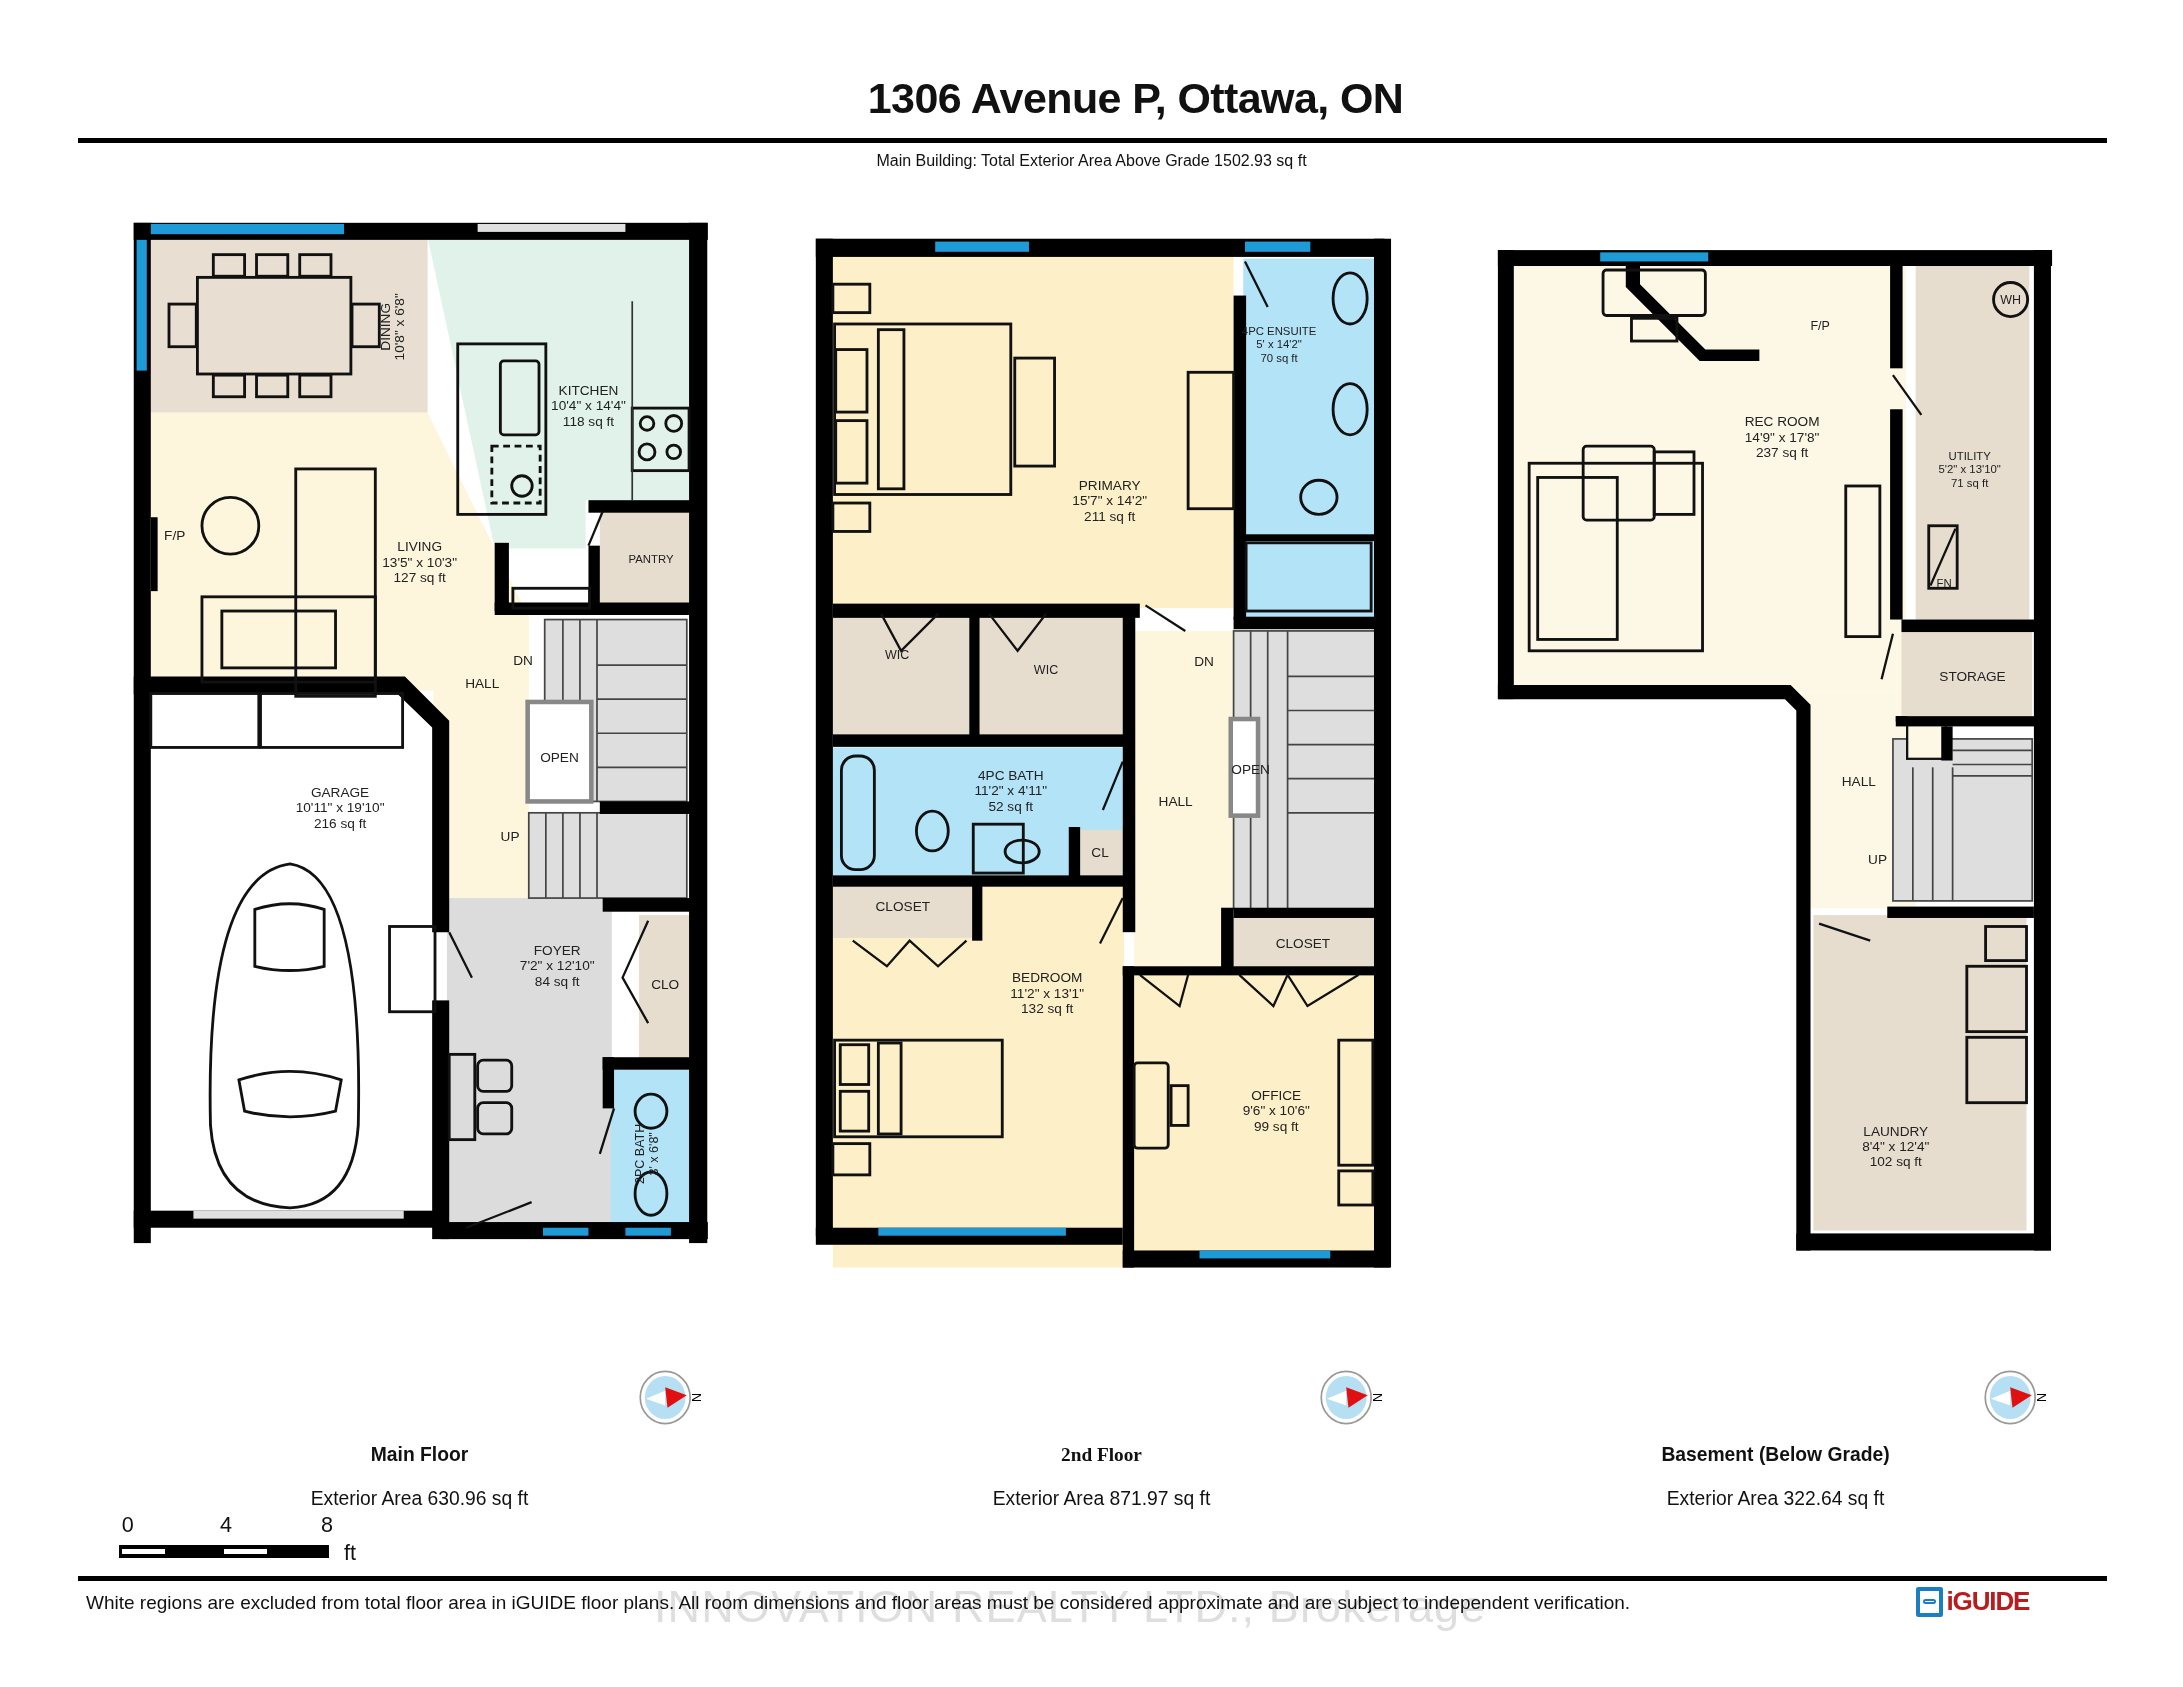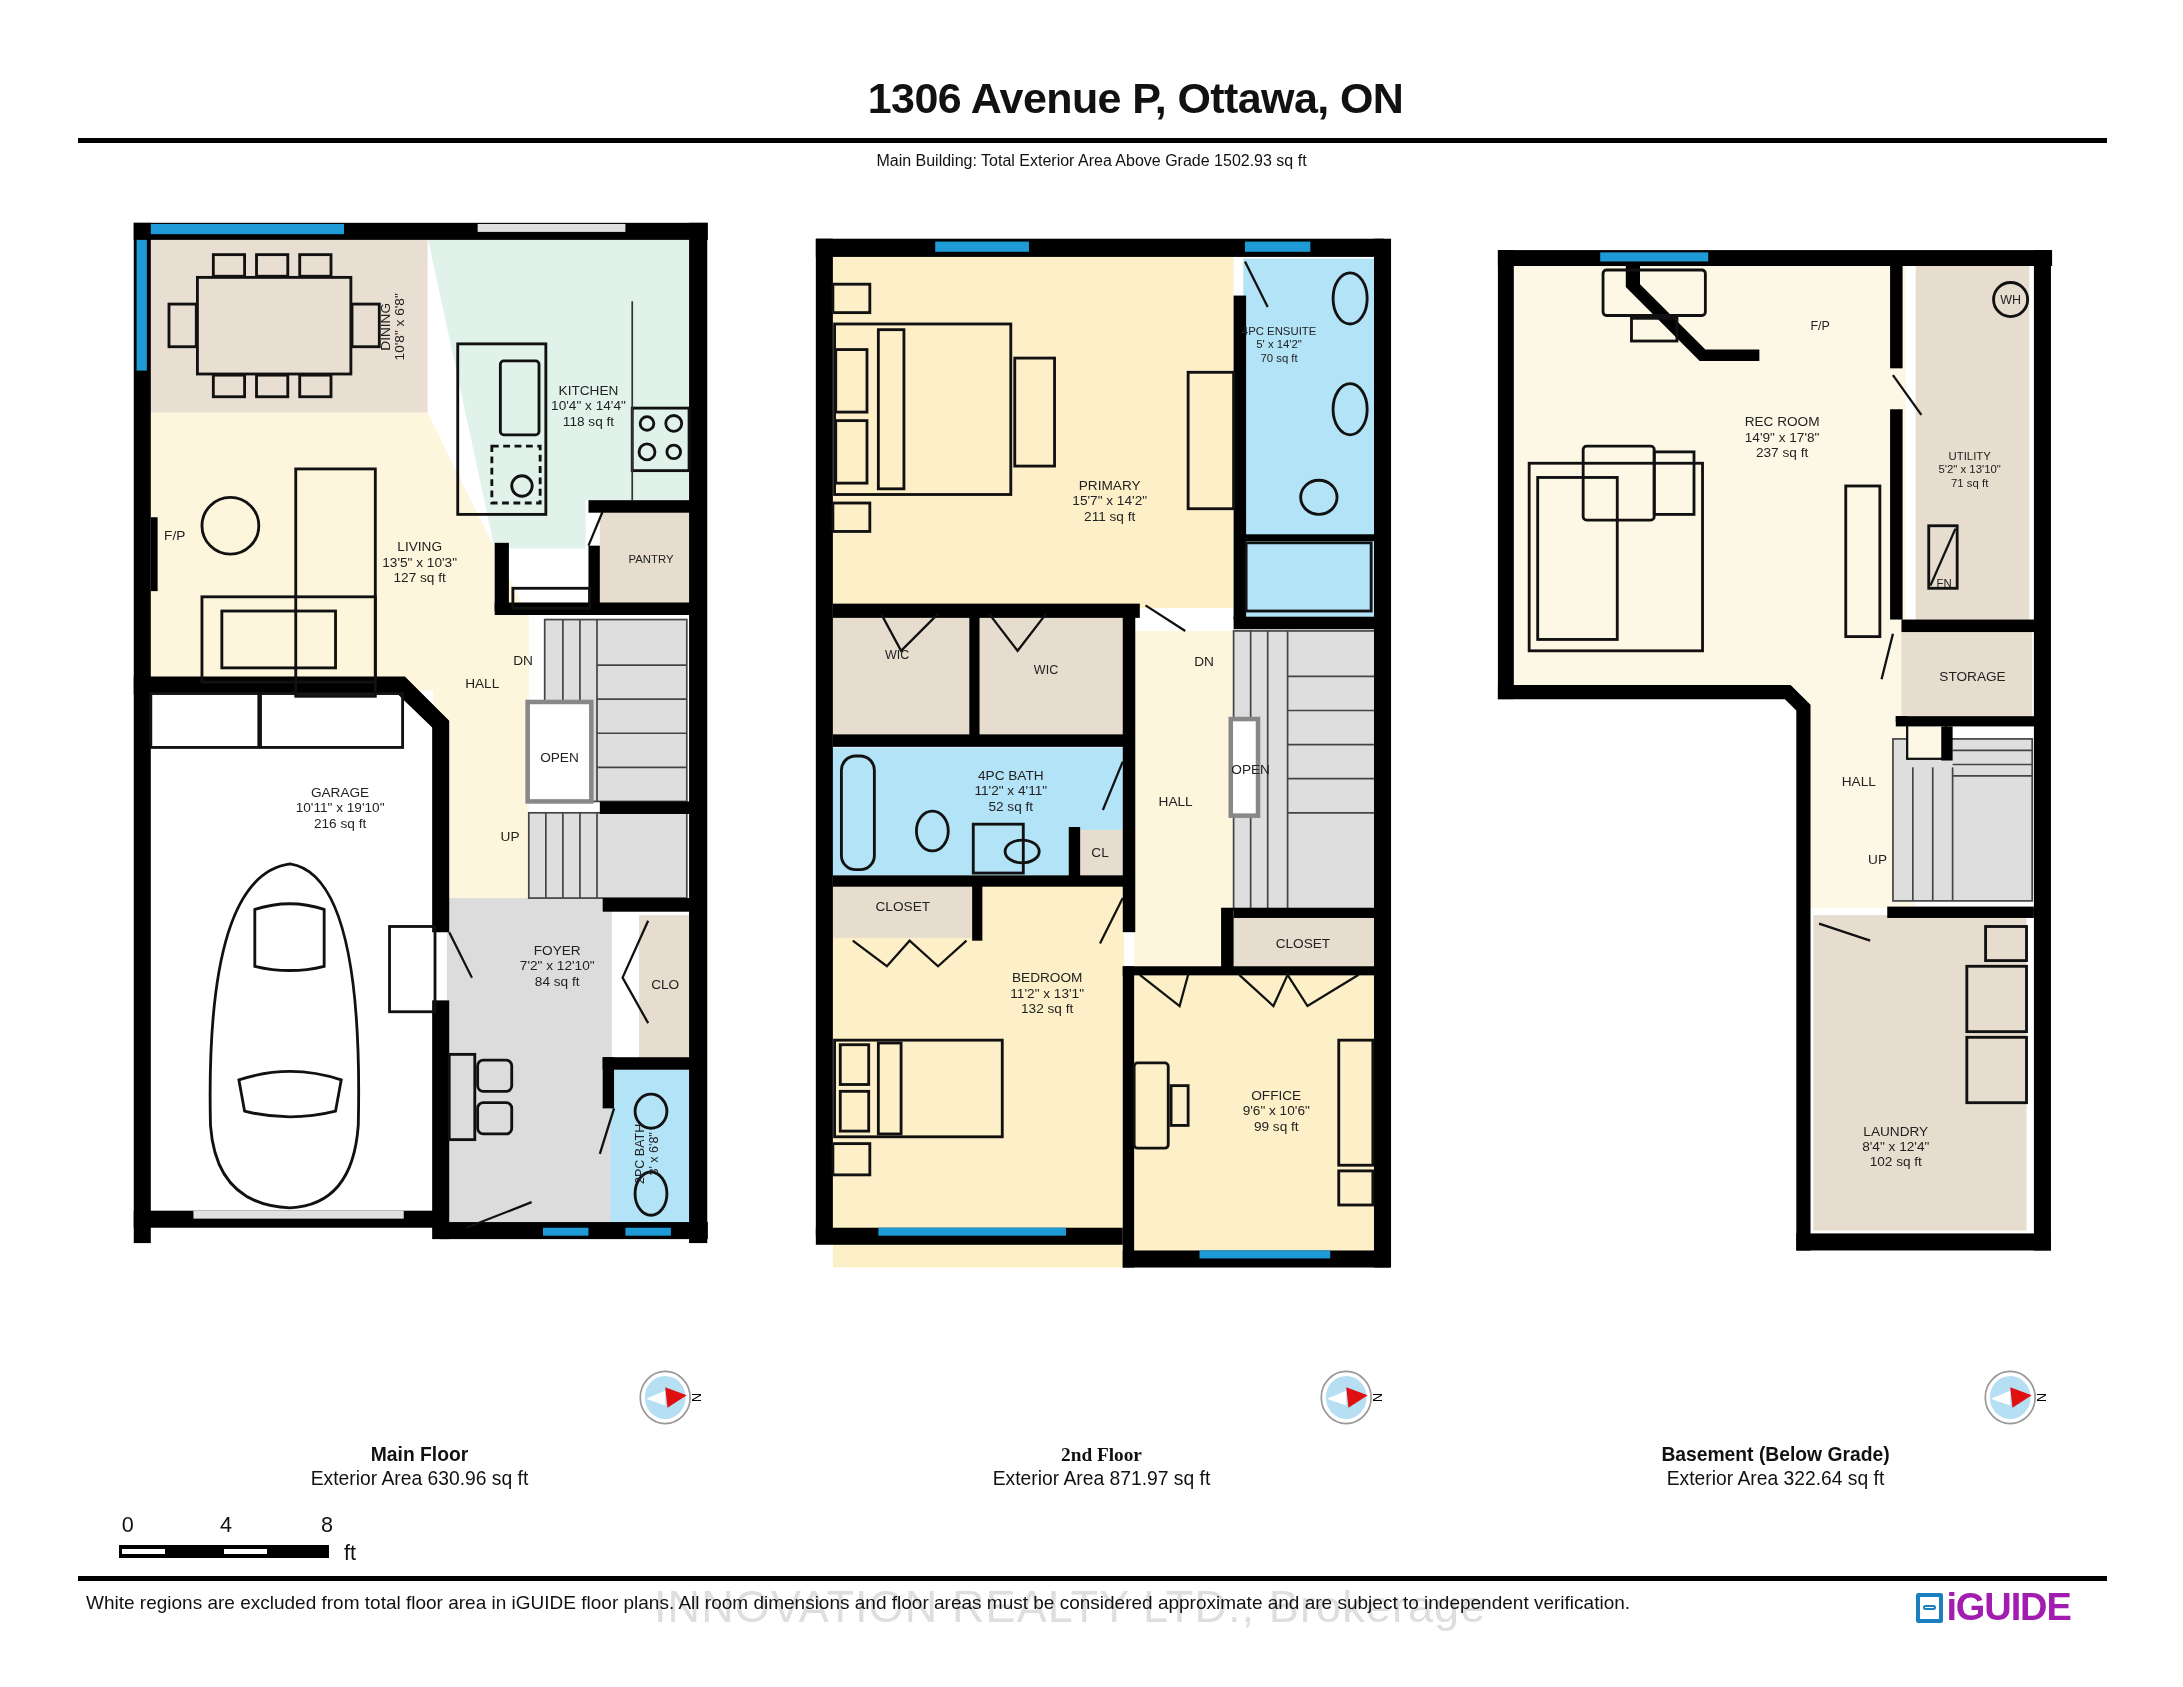--- a/index.html
+++ b/index.html
@@ -2,30 +2,30 @@
 <html style="font-size:9px"><head>
 <meta charset="utf-8">
 <style>
   html, body { margin: 0; padding: 0; background: #ffffff; }
   body { width: 2183px; height: 1687px; position: relative; overflow: hidden; font-family: "Liberation Sans", sans-serif; color: #111; }
   .title { position: absolute; left: 0; width: 2183px; top: 74px; text-align: center; font-size: 43px; font-weight: bold; letter-spacing: -0.6px; padding-left: 44px; }
   .rule-top { position: absolute; left: 78px; width: 2029px; top: 138px; height: 4.5px; background: #000; }
   .subtitle { position: absolute; left: 0; width: 2183px; top: 152px; text-align: center; font-size: 16px; }
   svg.plan { position: absolute; left: 0; top: 0; }
   .floor-name { position: absolute; text-align: center; font-size: 19.3px; font-weight: bold; width: 455px; }
-  .floor-area { position: absolute; text-align: center; font-size: 19.3px; width: 455px; }
+  .floor-area { position: absolute; text-align: center; font-size: 19.3px; width: 455px; margin-top: 20px; }
   .scale { position: absolute; left: 119px; top: 1512px; }
   .scale-nums { position: absolute; top: 0; font-size: 21.6px; }
   .scale-bar { position: absolute; top: 33px; left: 0; width: 210px; height: 12.5px; border: 2.3px solid #000; background: #000; box-sizing: border-box; }
   .scale-bar .w { position: absolute; top: 1.7px; height: 5.7px; width: 43px; background: #fff; }
   .scale-unit { position: absolute; left: 225px; top: 28.4px; font-size: 21.6px; }
   .rule-bottom { position: absolute; left: 78px; width: 2029px; top: 1576px; height: 4.5px; background: #000; }
   .disclaimer { position: absolute; left: 86px; top: 1592px; font-size: 19px; }
   .watermark { position: absolute; left: 654px; top: 1581px; font-size: 45px; color: rgba(160,160,160,0.35); white-space: nowrap; letter-spacing: 1.1px; pointer-events: none; }
-  .logo { position: absolute; left: 1916px; top: 1586px; display: flex; align-items: center; gap: 3.4px; color: #a21caf; font-size: 38px; font-weight: bold; letter-spacing: -1.1px; }
+  .logo { position: absolute; left: 1916px; top: 1586px; display: flex; align-items: center; gap: 3.4px; color: #b91c1c; font-size: 26px; font-weight: bold; letter-spacing: -1.1px; }
   .logo-mark { width: 27px; height: 30px; border: 4px solid #1a7fc1; box-sizing: border-box; border-radius: 2.3px; position: relative; }
   .logo-mark::after { content: ""; position: absolute; left: 3.4px; top: 8px; width: 12.5px; height: 5.7px; border: 2.8px solid #1a7fc1; border-radius: 4.5px; box-sizing: border-box; }
   .compass { position: absolute; width: 55px; height: 55px; }
 </style>
 </head>
 <body>
 
 <div class="title">1306 Avenue P, Ottawa, ON</div>
 <div class="rule-top"></div>
 <div class="subtitle">Main Building: Total Exterior Area Above Grade 1502.93 sq ft</div>

